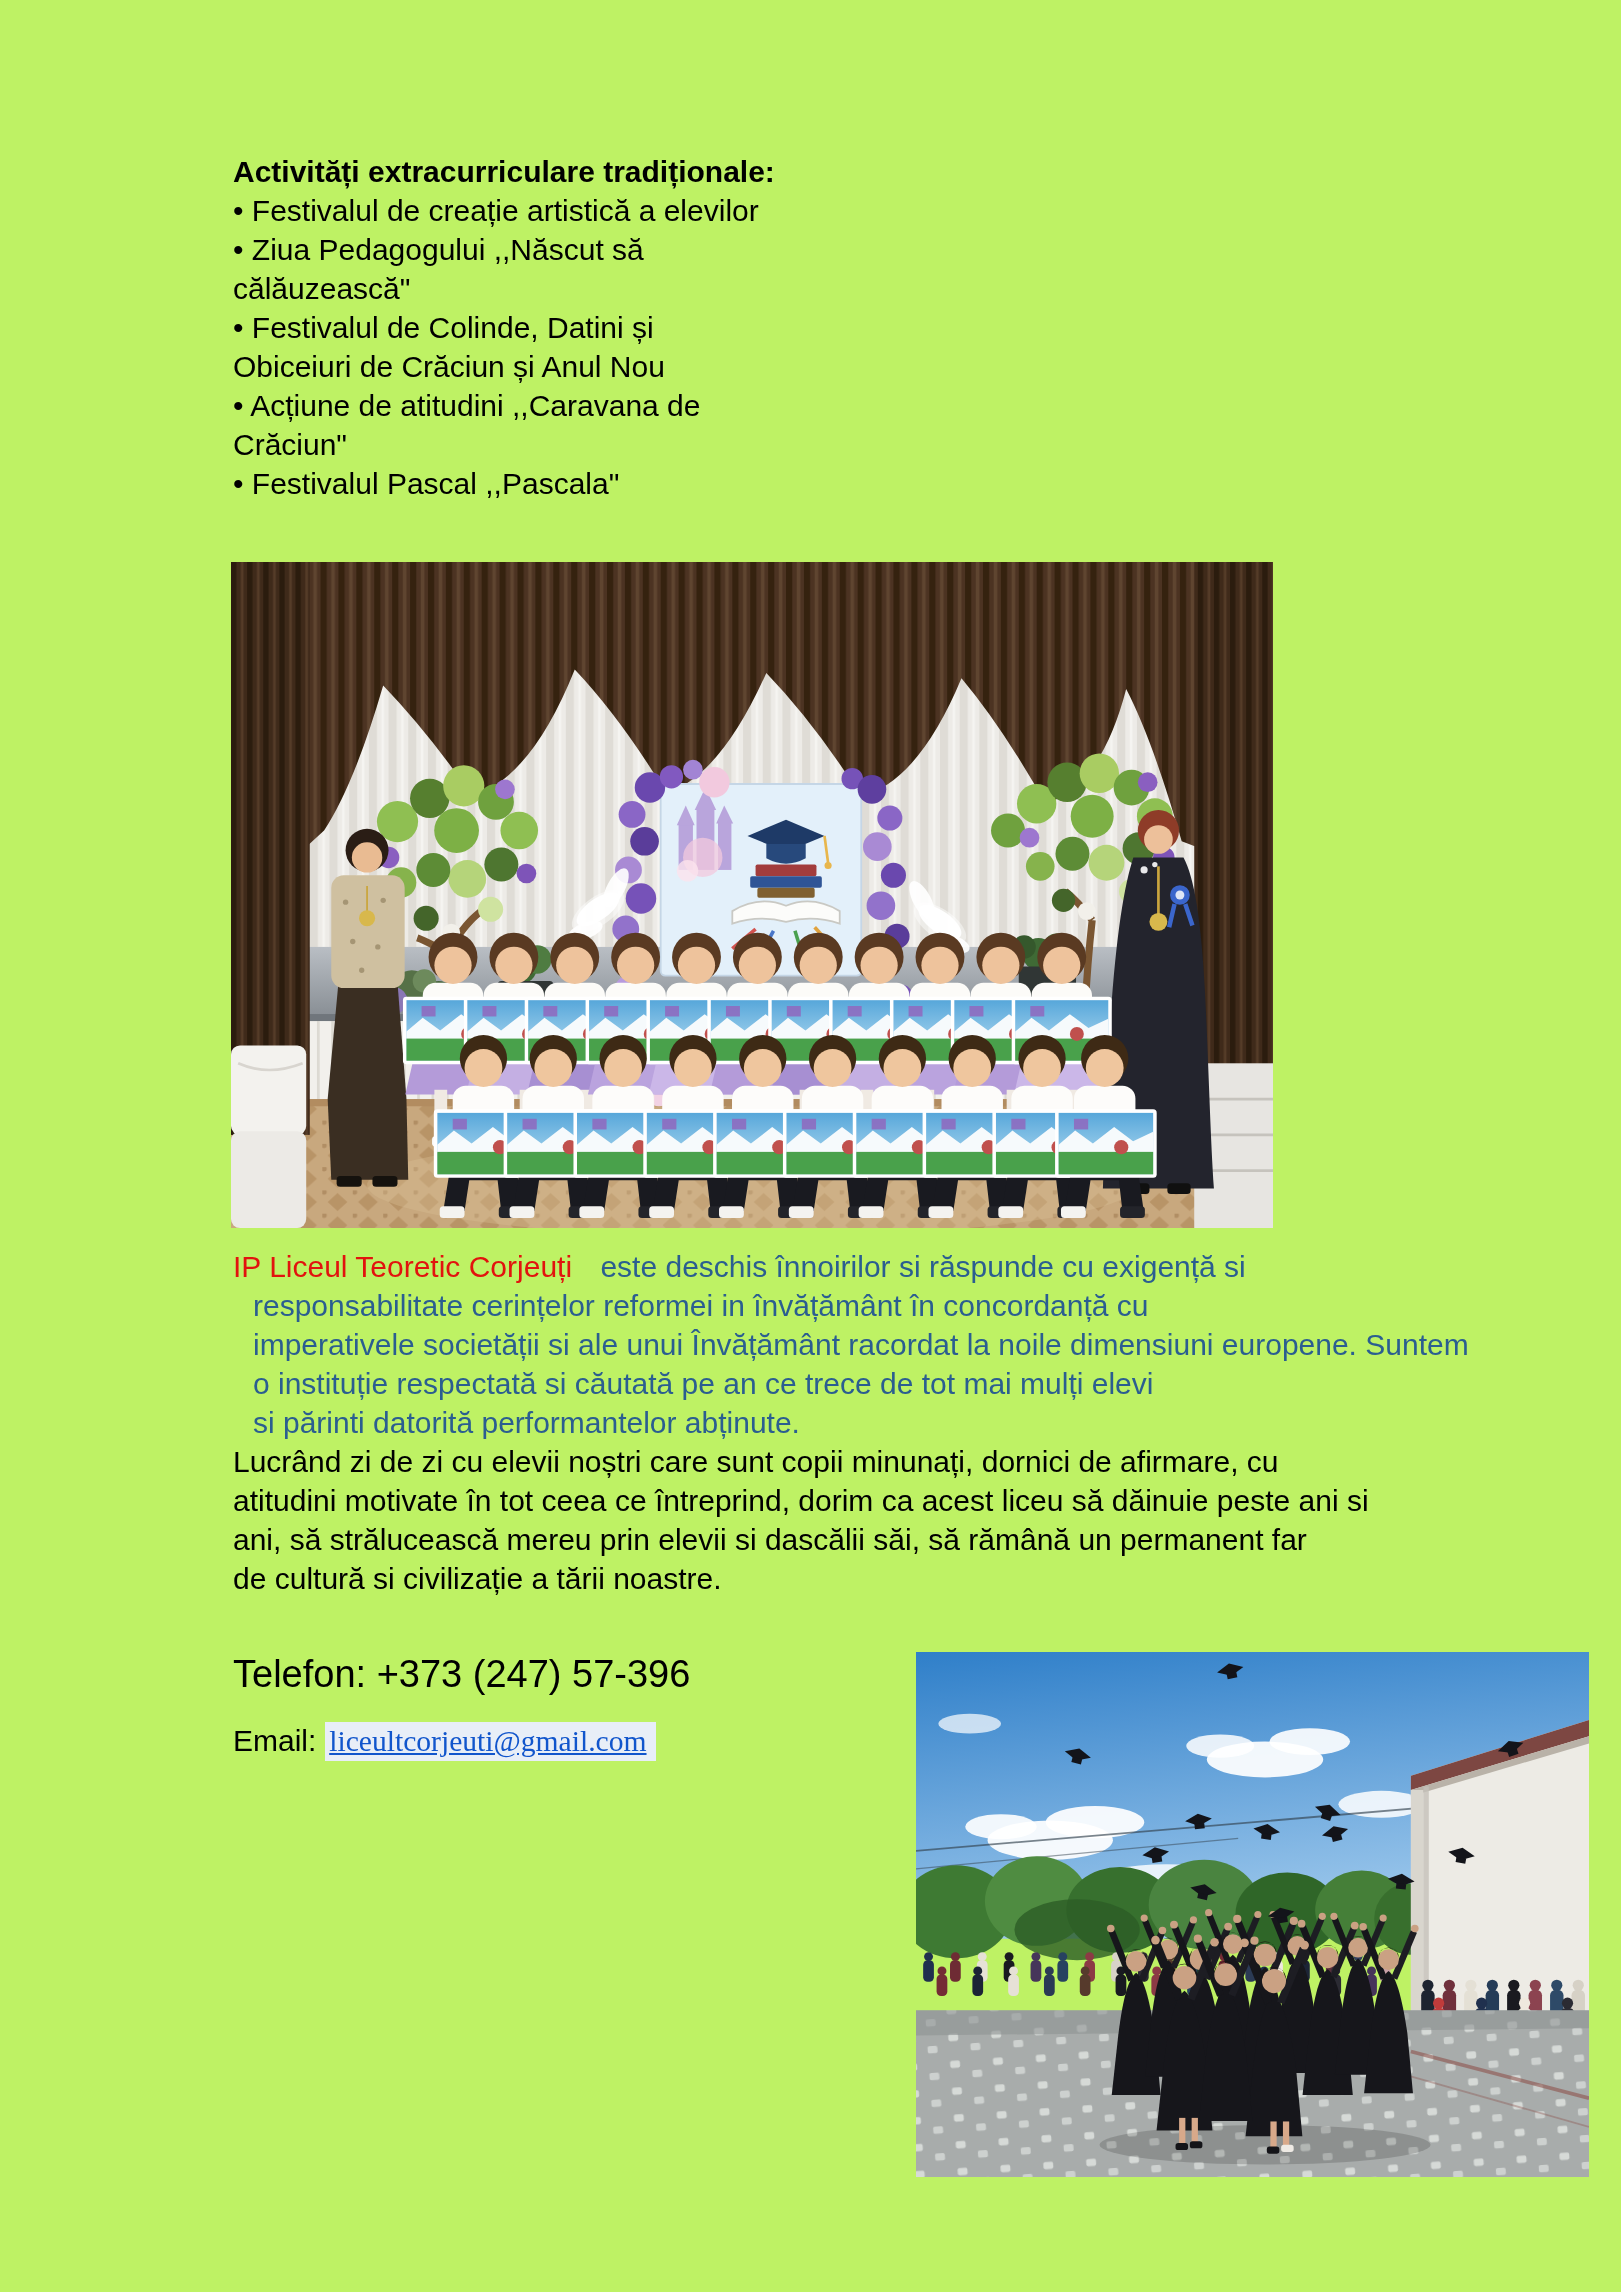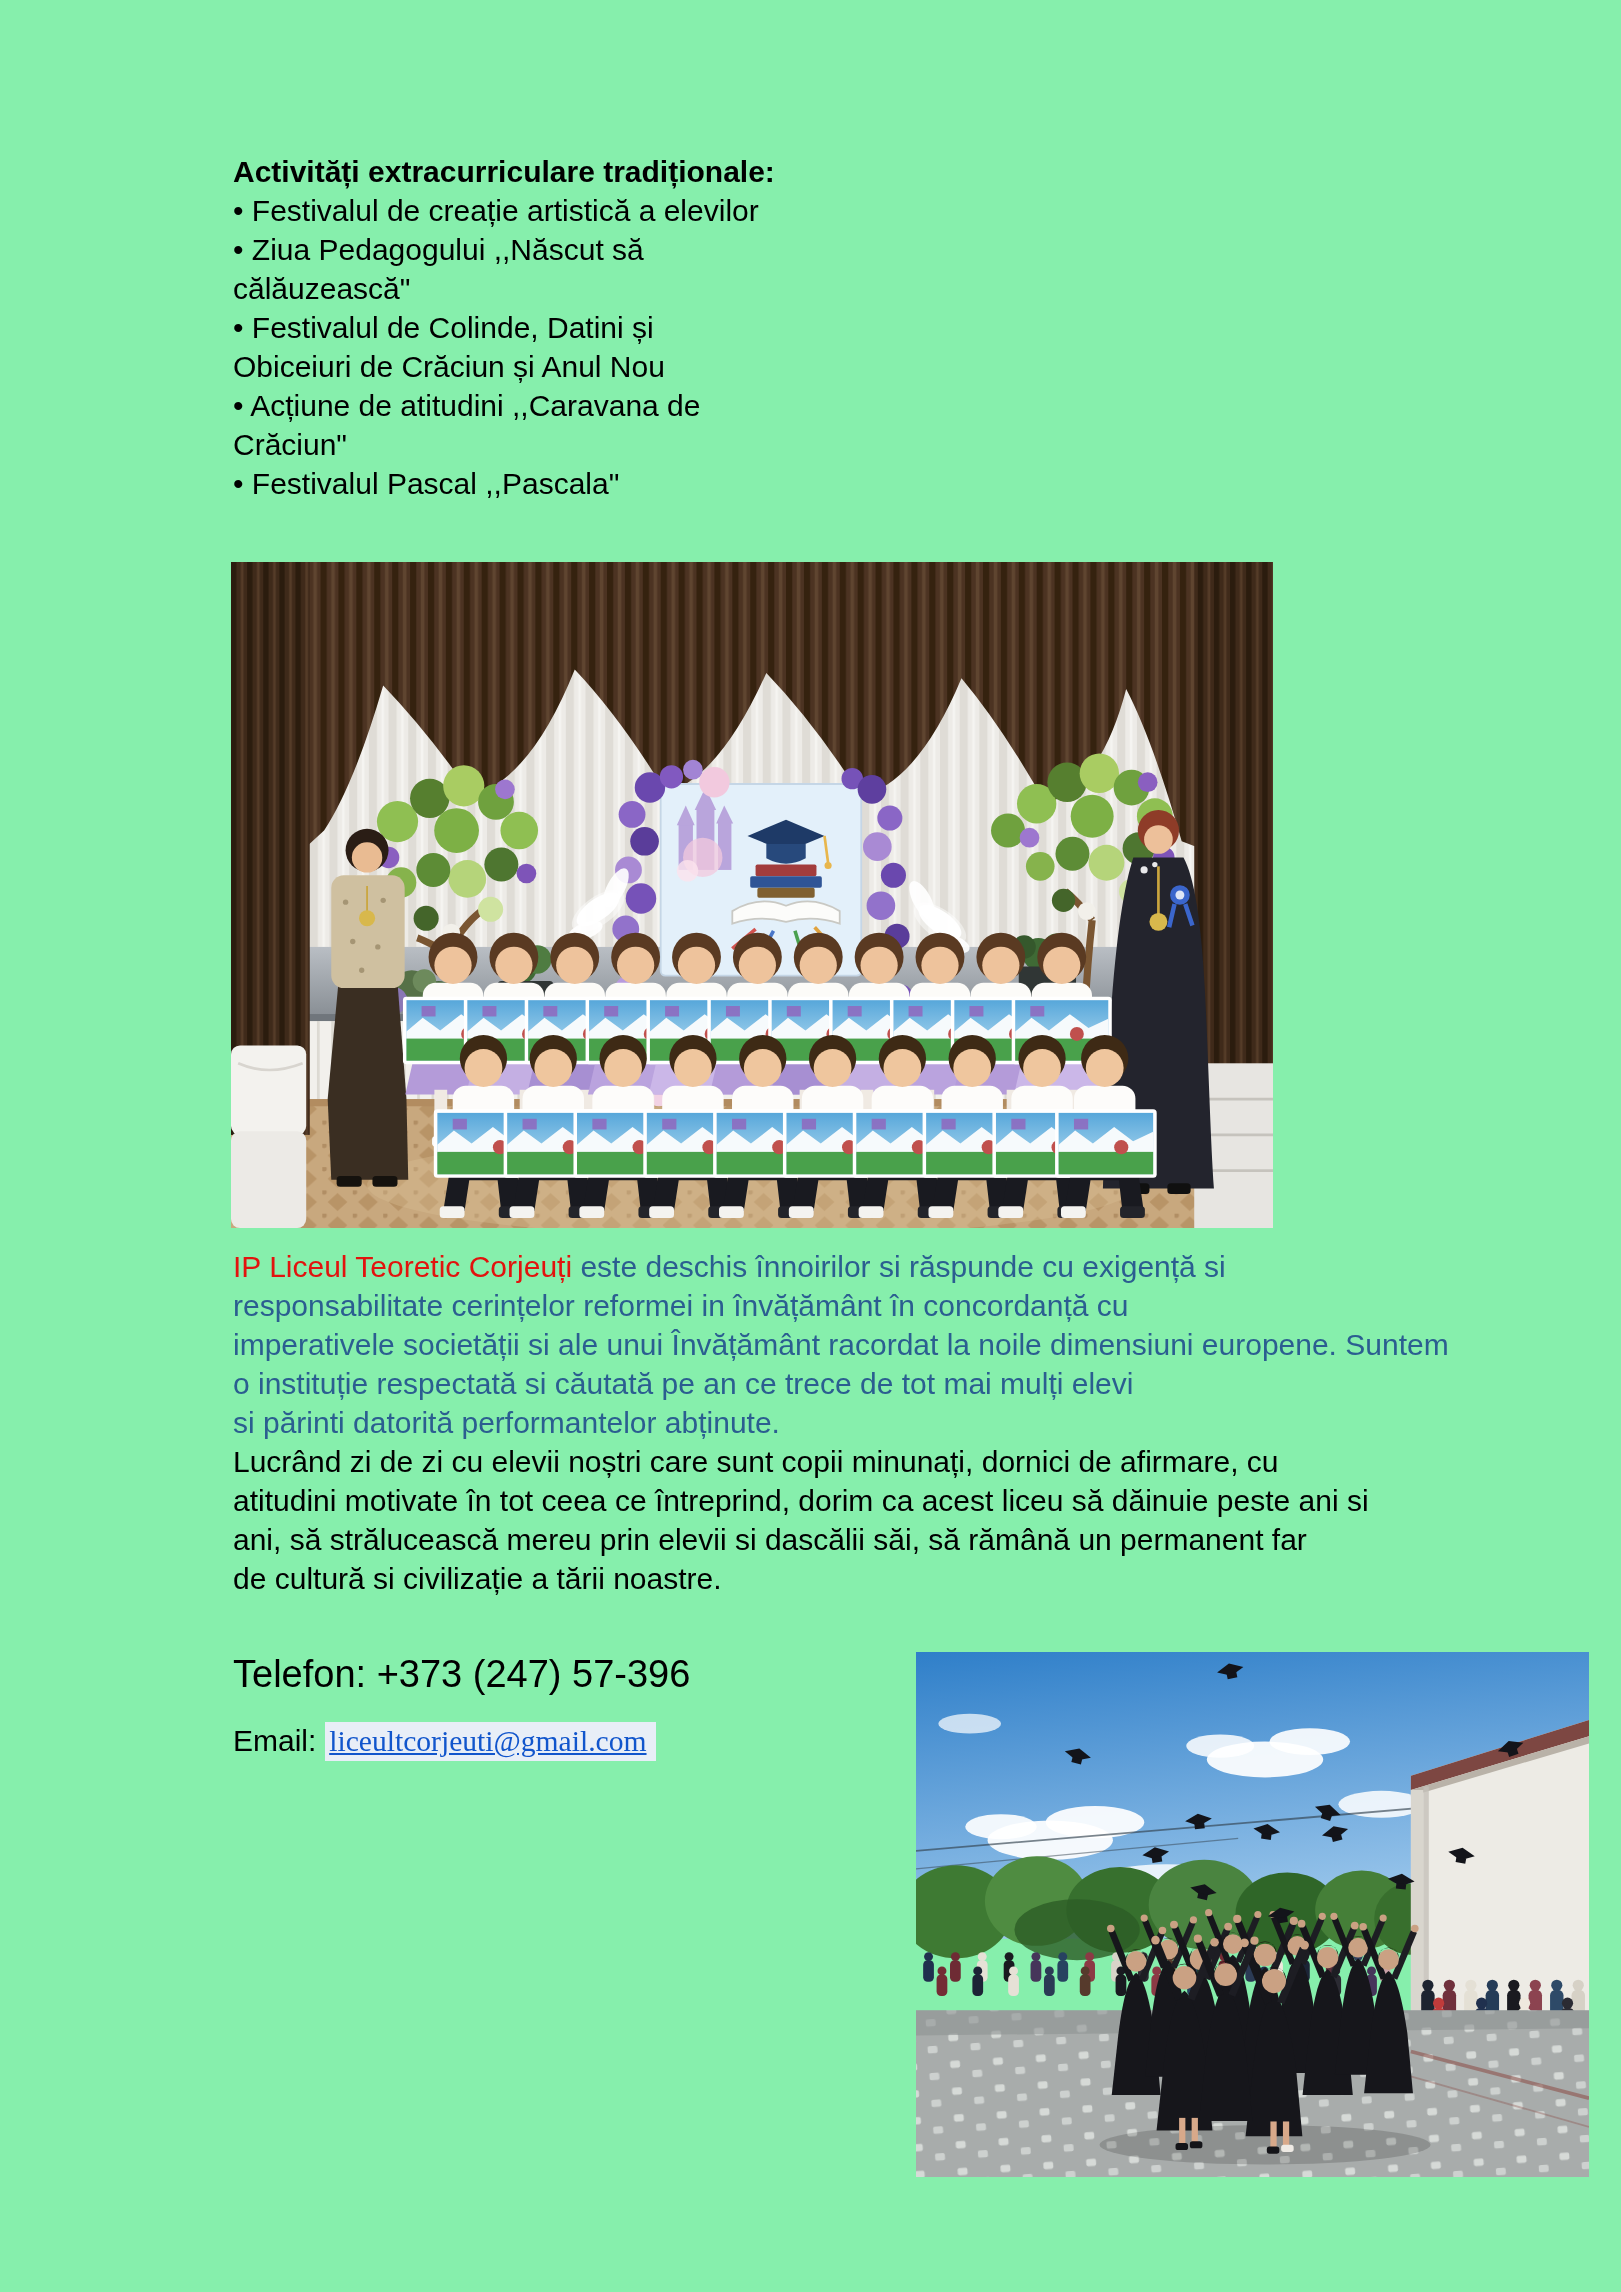--- a/index.html
+++ b/index.html
@@ -1,26 +1,26 @@
 <!DOCTYPE html>
 <html style="font-size:14.3px"><head>
 <meta charset="utf-8">
 <style>
   html,body{margin:0;padding:0;background:#ffffff;}
   .page{
-    position:relative;width:1622px;height:2293px;background:#86efac;
+    position:relative;width:1622px;height:2293px;background:#bef264;
     font-family:"Liberation Sans",sans-serif;color:#000;overflow:hidden;
   }
   .txtblock{font-size:30px;line-height:39px;}
   .activities{position:absolute;left:233px;top:152px;width:1021px;}
   .heading{font-weight:bold;}
   .pre{white-space:pre-line;}
   .hl{background:#F7D45C;padding:0 2.7px;}
   .about{position:absolute;left:233px;top:1247px;width:1343px;font-size:30px;line-height:39px;}
-  .blue{color:#2B5E90;}
+  .blue{color:#2B5E90;padding-left:20px;}
   .red{color:#E2130E;text-align:right;}
   .phone{position:absolute;left:233px;top:1655px;font-size:38px;line-height:39px;}
   .emailrow{position:absolute;left:233px;top:1714px;font-size:30px;line-height:54px;}
   .maillink{
     font-family:"Liberation Serif",serif;font-size:29.6px;color:#1155CC;
     text-decoration:underline;background:#E8EEF7;padding:2.7px 9px 3.6px 4.5px;cursor:pointer;
   }
   figure{margin:0;padding:0;}
   .photo1{position:absolute;left:231px;top:562px;width:1042px;height:666px;}
   .photo2{position:absolute;left:916px;top:1652px;width:673px;height:525px;}

